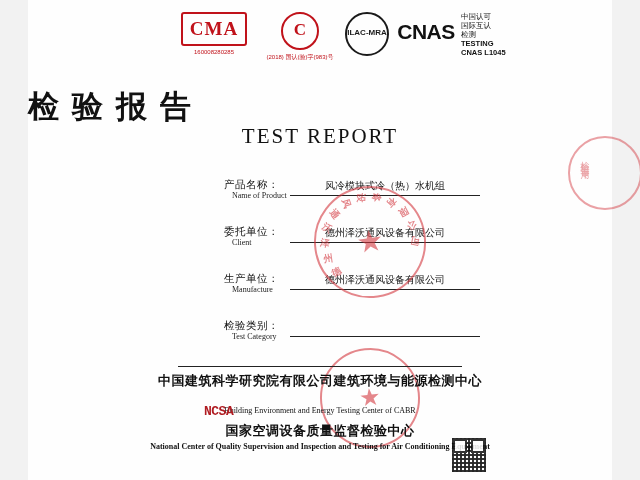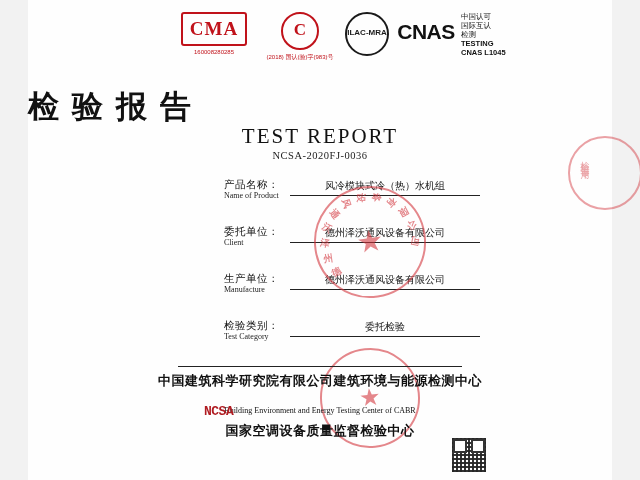--- a/index.html
+++ b/index.html
@@ -171,21 +171,21 @@
     position: absolute;
     left: 0; top: 0;
     font-size: 10.5px;
     color: #111;
     letter-spacing: 0.5px;
     white-space: nowrap;
     font-family: "Liberation Serif", serif;
   }
   .field .lbl-en {
     position: absolute;
-    left: 0; top: 13px;
+    left: 8px; top: 13px;
     font-size: 8px;
     color: #222;
     white-space: nowrap;
     font-family: "Liberation Serif", serif;
   }
   .field .val {
     position: absolute;
     left: 66px; top: 1px;
     width: 190px;
     text-align: center;
@@ -393,21 +393,20 @@
         <div class="cnas-txt-line">中国认可</div>
         <div class="cnas-txt-line">国际互认</div>
         <div class="cnas-txt-line">检测</div>
         <div class="cnas-txt-line b">TESTING</div>
         <div class="cnas-txt-line b">CNAS L1045</div>
       </div>
     </div>
 
     <div class="title-cn">检验报告</div>
     <div class="title-en">TEST REPORT</div>
-    <div class="doc-no">NCSA-2020FJ-0036</div>
 
     <div class="fields">
 
       <div class="field">
         <div class="lbl-cn">产品名称：</div>
         <div class="lbl-en">Name of Product</div>
         <div class="val">风冷模块式冷（热）水机组</div>
         <div class="rule"></div>
       </div>
 
@@ -421,21 +420,20 @@
       <div class="field">
         <div class="lbl-cn">生产单位：</div>
         <div class="lbl-en">Manufacture</div>
         <div class="val">德州泽沃通风设备有限公司</div>
         <div class="rule"></div>
       </div>
 
       <div class="field">
         <div class="lbl-cn">检验类别：</div>
         <div class="lbl-en">Test Category</div>
-        <div class="val">委托检验</div>
         <div class="rule"></div>
       </div>
     </div>
 
     <div class="seal seal-main">
       <div class="seal-ring-text">
           <span style="transform: rotate(-110deg) translate(0px, -42px) translate(-50%, -50%) rotate(90deg);">德</span>
           <span style="transform: rotate(-90deg) translate(0px, -42px) translate(-50%, -50%) rotate(90deg);">州</span>
           <span style="transform: rotate(-70deg) translate(0px, -42px) translate(-50%, -50%) rotate(90deg);">泽</span>
           <span style="transform: rotate(-50deg) translate(0px, -42px) translate(-50%, -50%) rotate(90deg);">沃</span>
@@ -457,20 +455,21 @@
 
     <div class="seal-edge">
       <span>检验报告专用</span>
     </div>
 
     <div class="footer-rule"></div>
     <div class="footer">
       <div class="f-cn1">中国建筑科学研究院有限公司建筑环境与能源检测中心</div>
       <div class="f-en1">Building Environment and Energy Testing Center of CABR</div>
       <div class="f-cn2">国家空调设备质量监督检验中心</div>
+      <div class="f-en2">National Center of Quality Supervision and Inspection and Testing for Air Conditioning Equipment</div>
     </div>
 
     <div class="ncsa-logo">
       <span>NCSA</span>
     </div>
 
     <div class="qr"></div>
 
   </div>
 </div>

